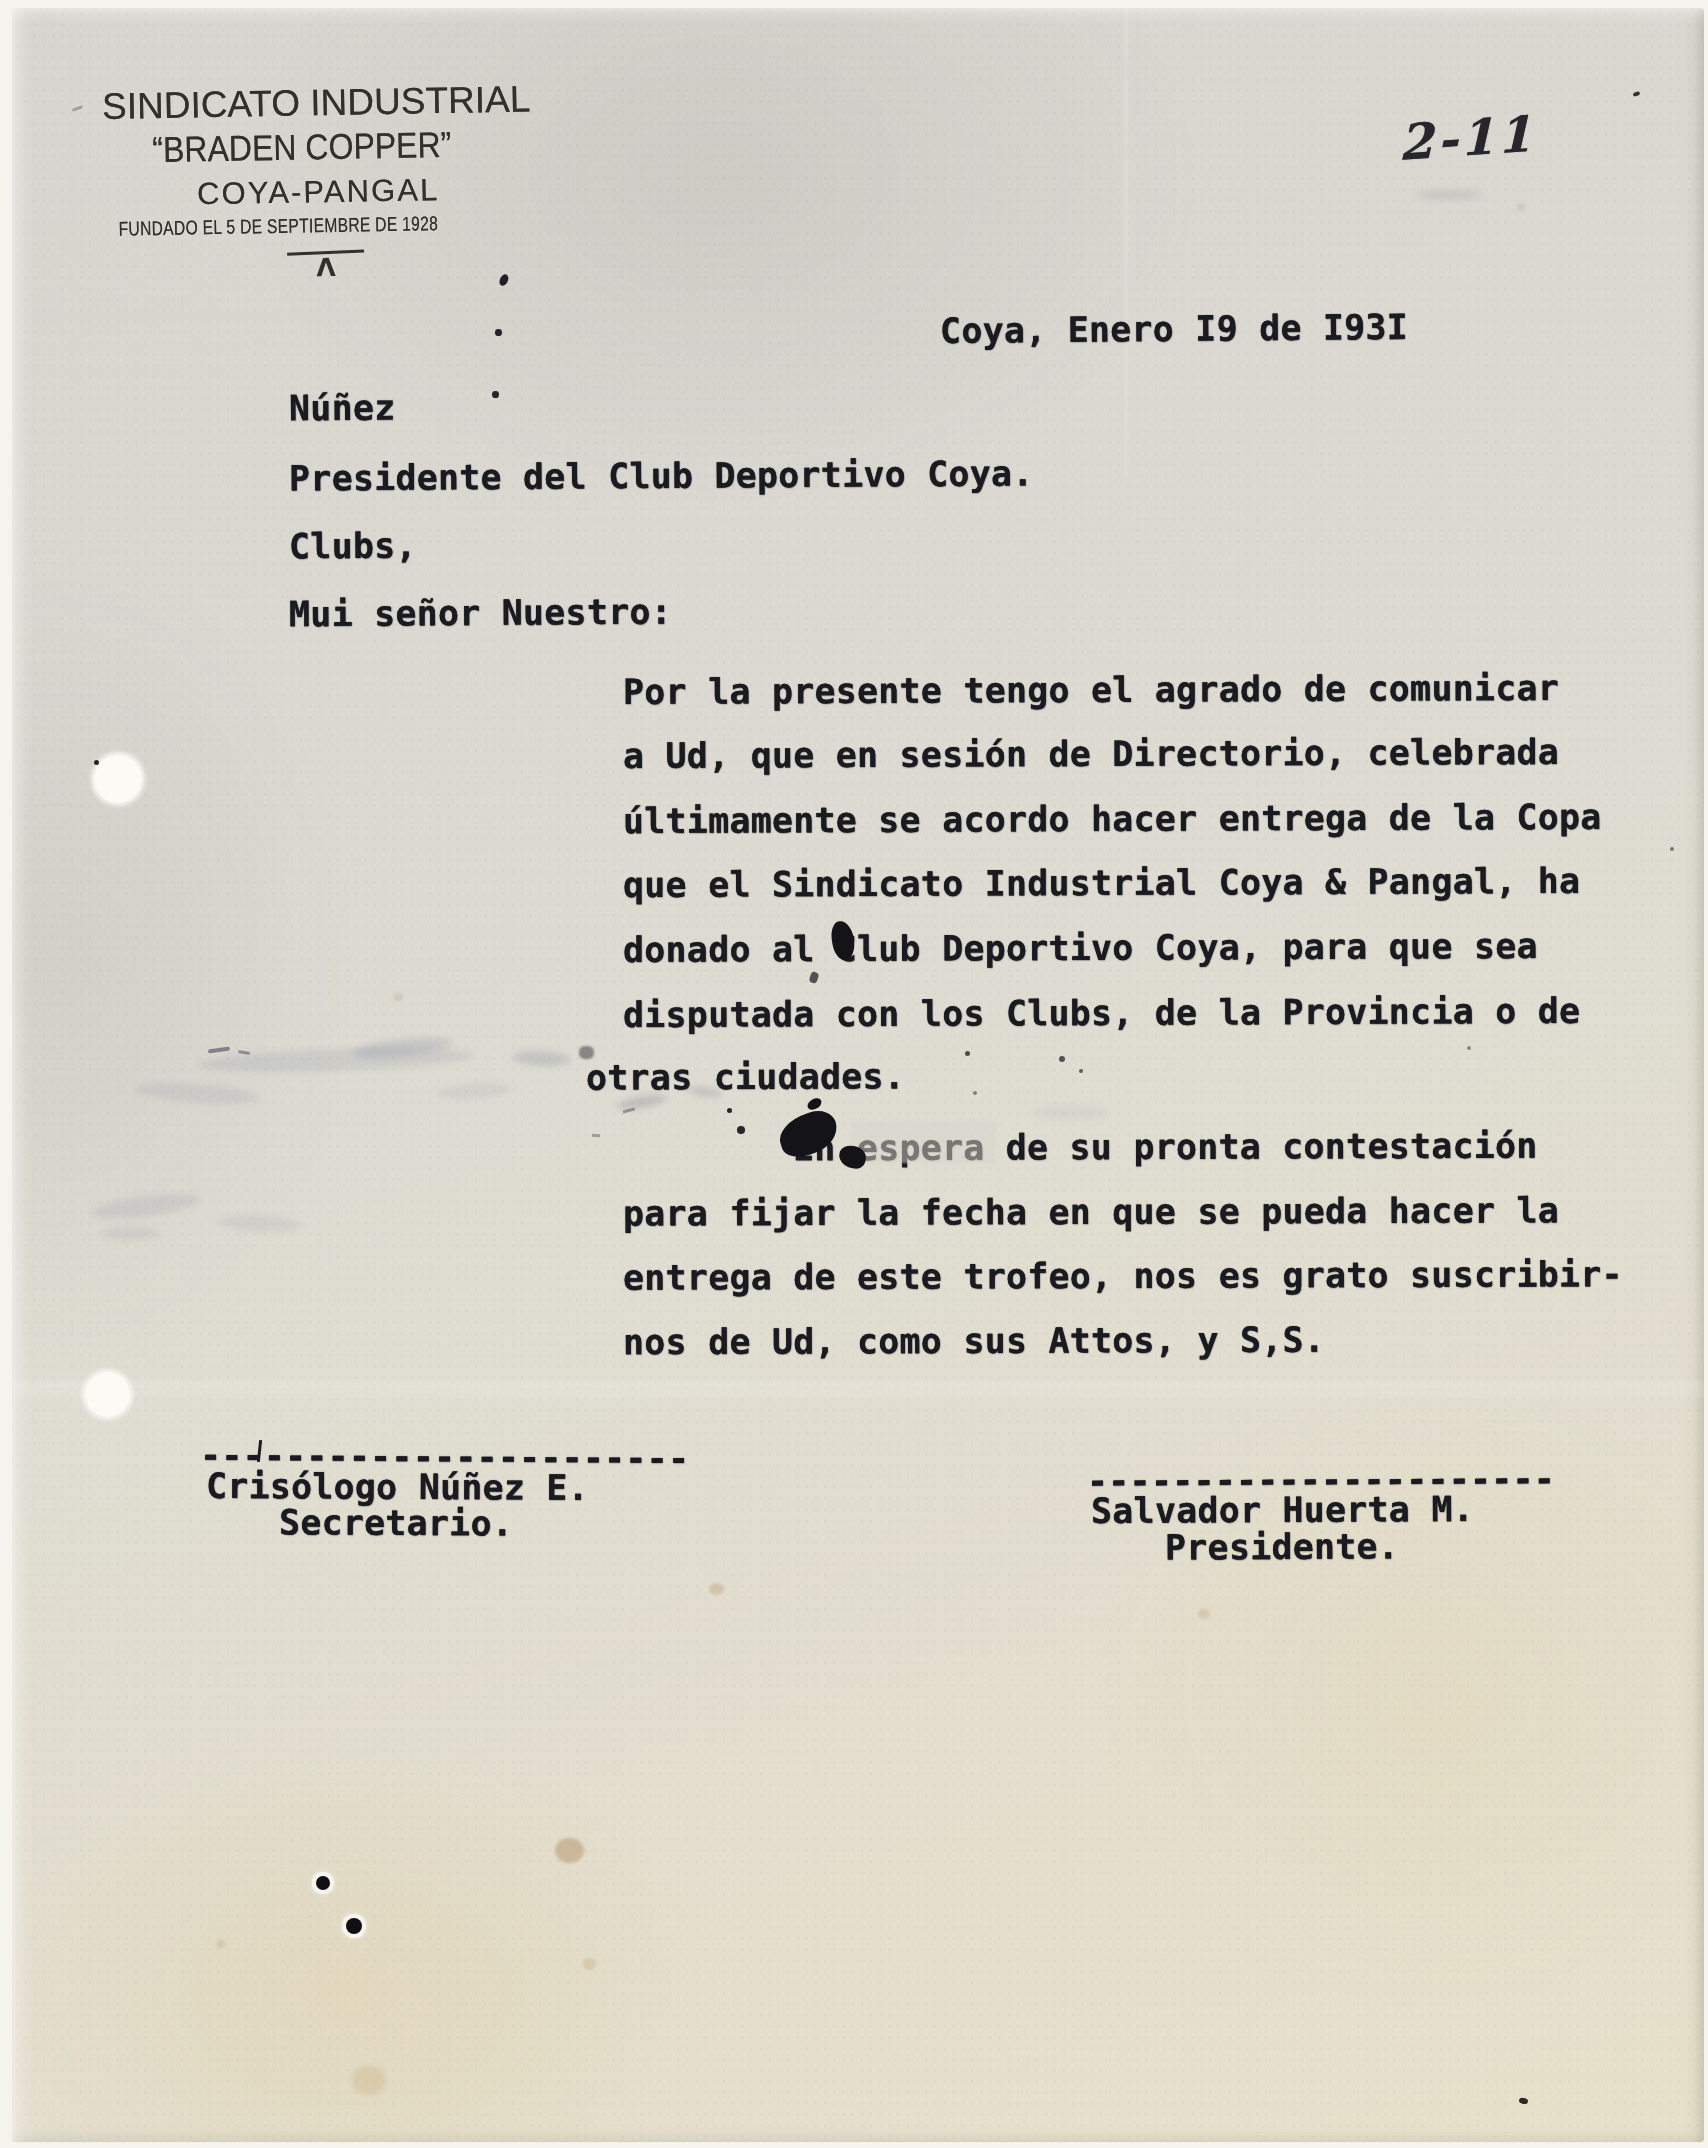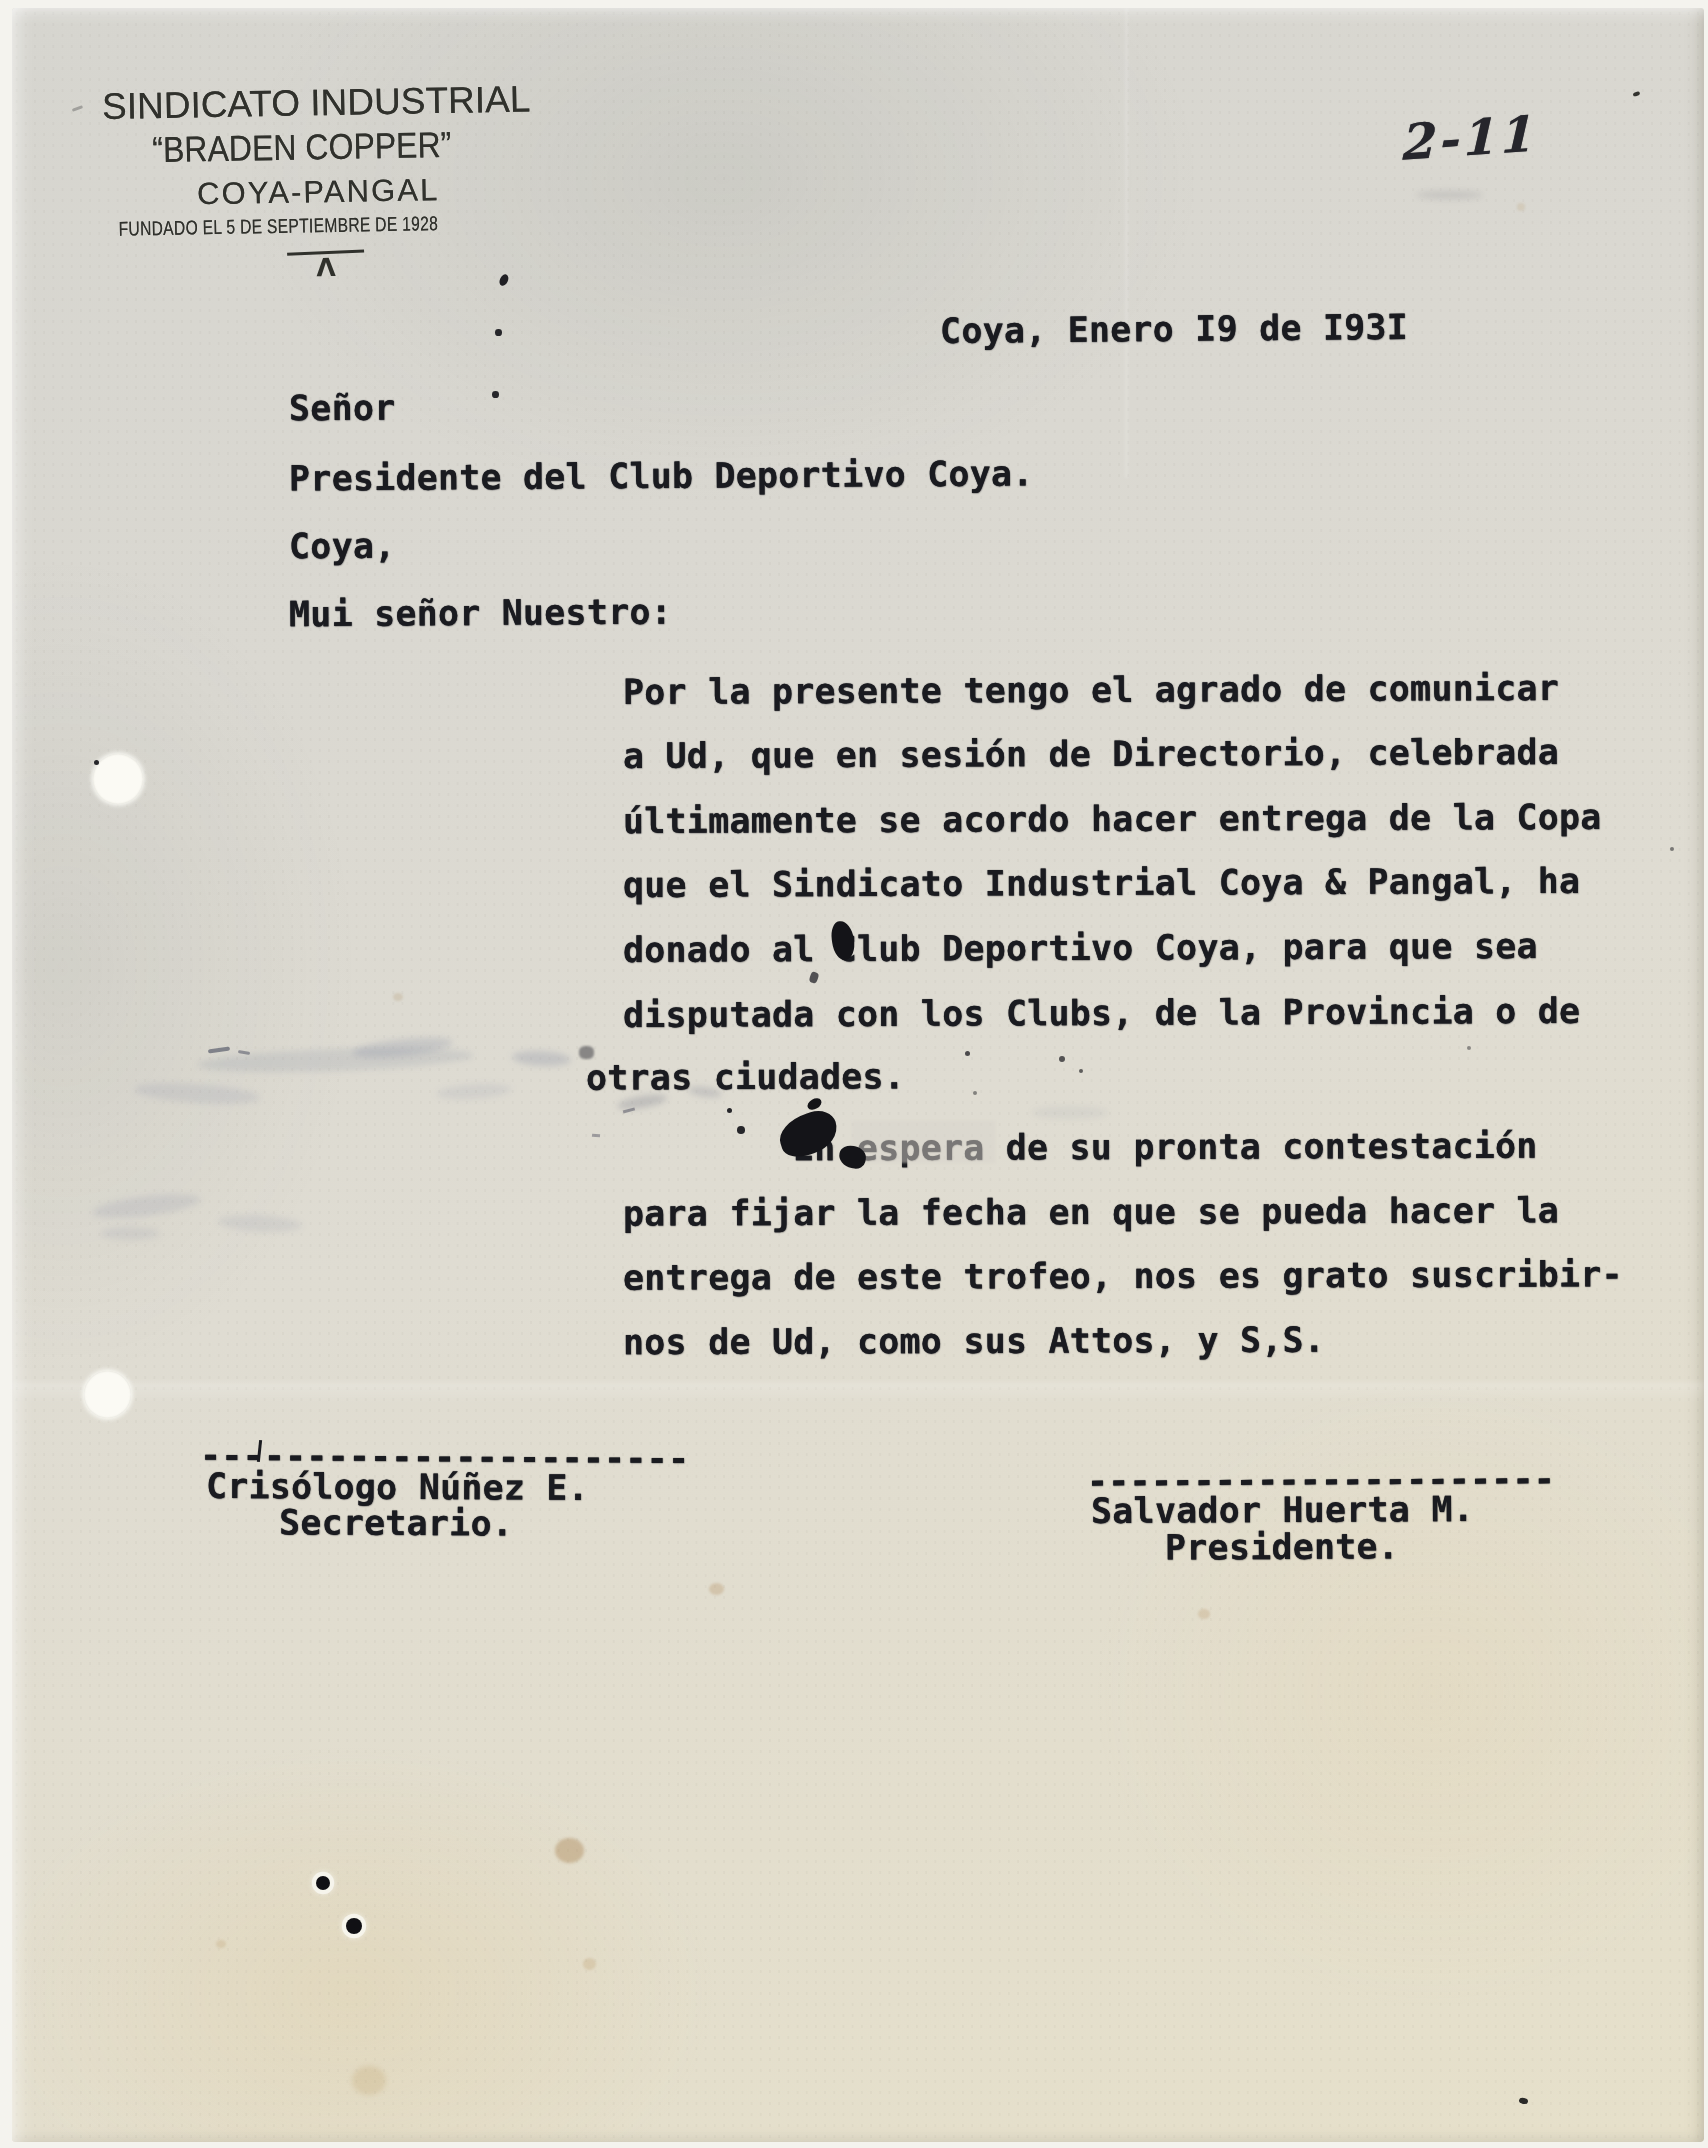--- a/index.html
+++ b/index.html
@@ -61,23 +61,23 @@
     <div class="lh-line" style="left:117px;top:94px;font-size:31px;letter-spacing:2.1px;">COYA-PANGAL</div>
     <div class="lh-line" style="left:38px;top:134px;font-size:20px;letter-spacing:0.4px;transform:scaleX(.78);">FUNDADO EL 5 DE SEPTIEMBRE DE 1928</div>
     <div id="orn-rule" style="left:206px;top:171px;width:77px;height:3.4px;"></div>
     <div id="orn-caret" style="left:235px;top:173px;">Λ</div>
   </div>
 
   <div id="handnote">2-11</div>
 
   <div class="tw" style="left:940px;top:309px;transform:rotate(-.5deg);">Coya, Enero I9 de I93I</div>
 
-  <div class="tw" style="left:289px;top:388px;transform:rotate(-.4deg);">Señor</div>
+  <div class="tw" style="left:289px;top:388px;transform:rotate(-.4deg);">Núñez</div>
   <div class="tw" style="left:289px;top:456px;transform:rotate(-.4deg);">Presidente del Club Deportivo Coya.</div>
-  <div class="tw" style="left:289px;top:526px;transform:rotate(-.4deg);">Coya,</div>
+  <div class="tw" style="left:289px;top:526px;transform:rotate(-.4deg);">Clubs,</div>
   <div class="tw" style="left:289px;top:593px;transform:rotate(-.4deg);">Mui señor Nuestro:</div>
 
   <div class="tw" style="left:623px;top:670px;transform:rotate(-.25deg);">Por la presente tengo el agrado de comunicar</div>
   <div class="tw" style="left:623px;top:734px;transform:rotate(-.25deg);">a Ud, que en sesión de Directorio, celebrada</div>
   <div class="tw" style="left:623px;top:799px;transform:rotate(-.25deg);">últimamente se acordo hacer entrega de la Copa</div>
   <div class="tw" style="left:623px;top:863px;transform:rotate(-.25deg);">que el Sindicato Industrial Coya &amp; Pangal, ha</div>
   <div class="tw" style="left:623px;top:928px;transform:rotate(-.25deg);">donado al Club Deportivo Coya, para que sea</div>
   <div class="tw" style="left:623px;top:993px;transform:rotate(-.25deg);">disputada con los Clubs, de la Provincia o de</div>
   <div class="tw" style="left:586px;top:1057px;transform:rotate(-.25deg);">otras ciudades.</div>
 

